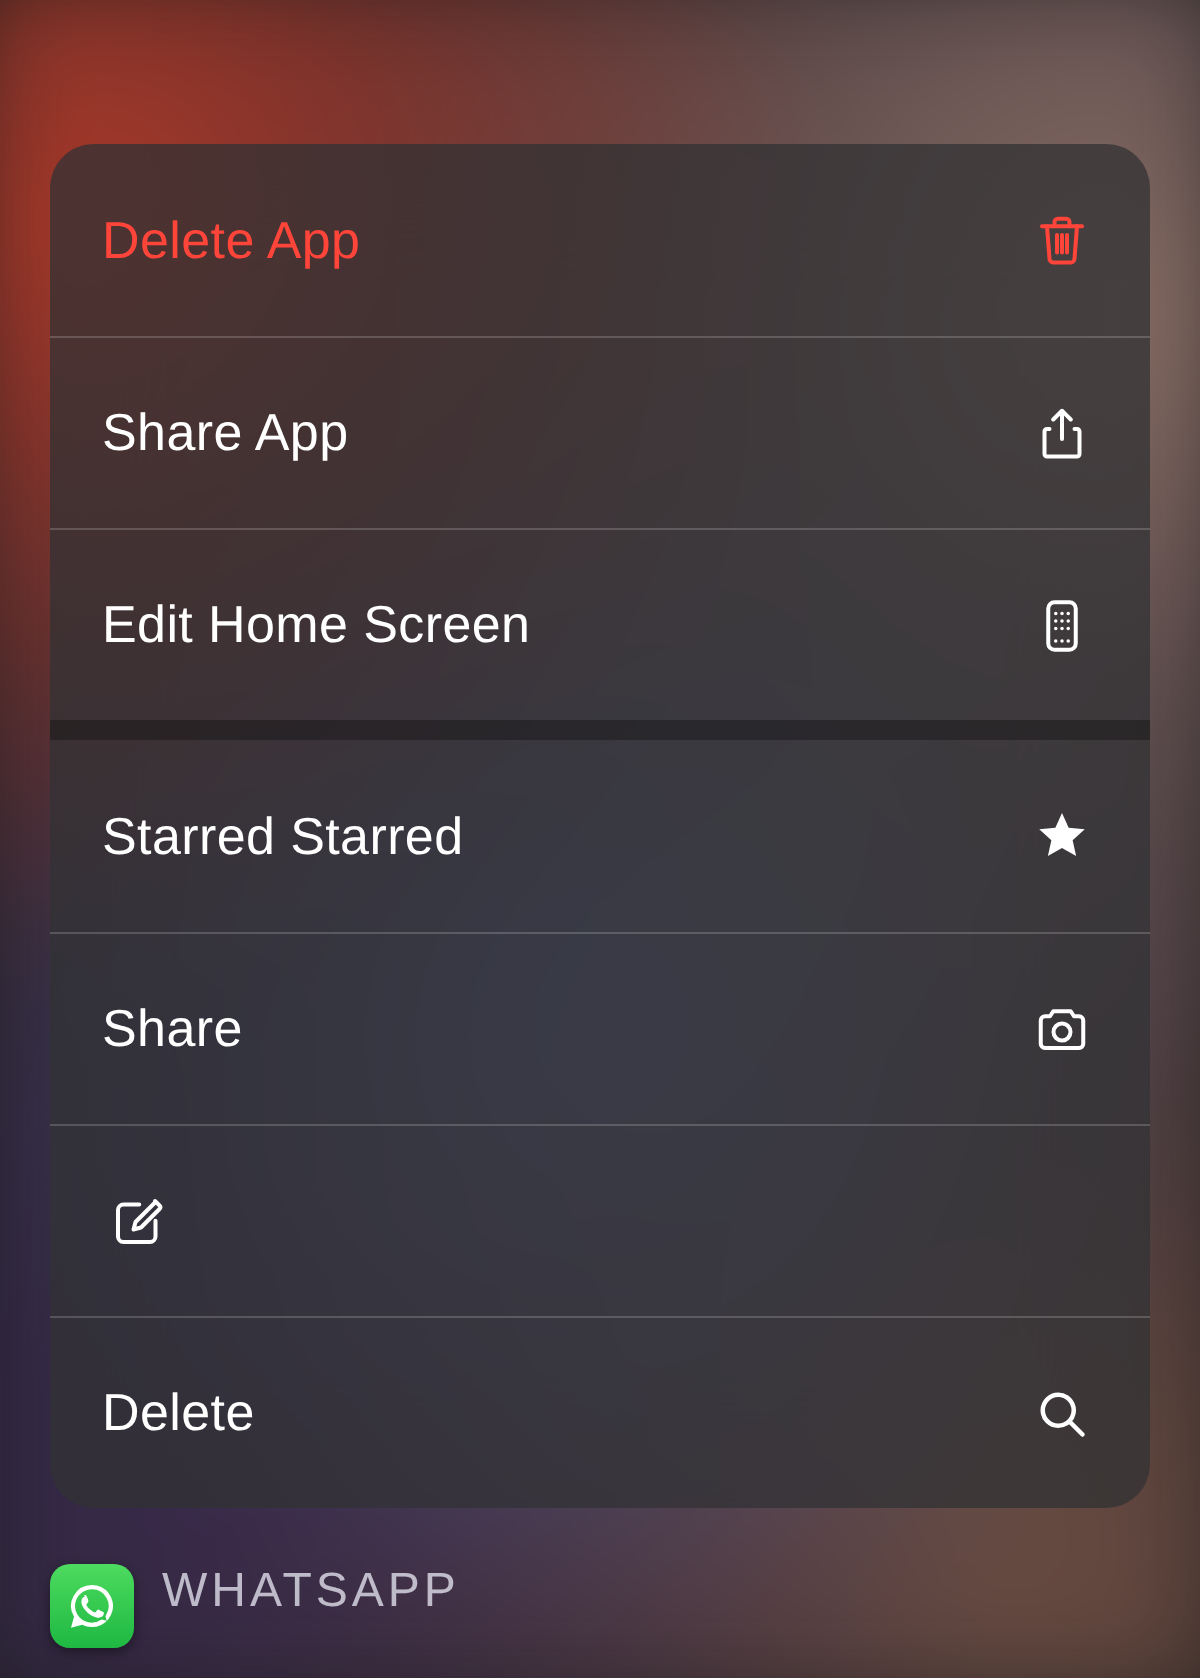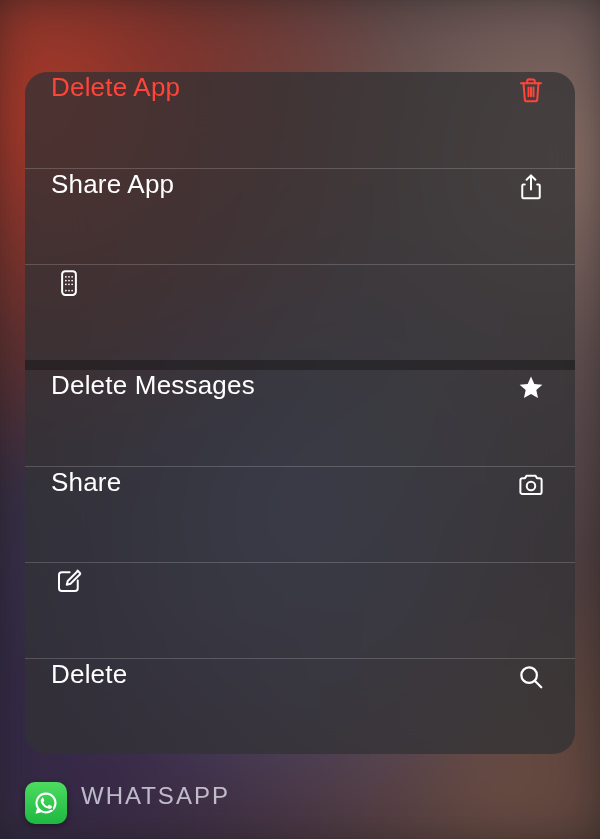--- a/index.html
+++ b/index.html
@@ -39,21 +39,21 @@
       overflow: hidden;
     }
     .menu-group .menu-item + .menu-item {
       border-top: 0.5px solid rgba(255,255,255,0.18);
     }
     .menu-group + .menu-group {
       border-top: 10px solid rgba(10,10,10,0.35);
     }
     .menu-item {
       display: flex;
-      align-items: flex-start;
+      align-items: center;
       justify-content: space-between;
       padding: 0 26px;
       height: 96px;
       cursor: pointer;
     }
     .menu-item .label {
       font-size: 26px;
       font-weight: 400;
       color: #ffffff;
       letter-spacing: 0.2px;
@@ -135,20 +135,21 @@
       <span class="icon">
         <svg viewBox="0 0 24 24" fill="none" stroke="#ffffff" stroke-width="1.6" stroke-linecap="round" stroke-linejoin="round">
           <path d="M12 3v11"></path>
           <path d="M8.5 6.2L12 2.7l3.5 3.5"></path>
           <path d="M7 10H6a1 1 0 0 0-1 1v9a1 1 0 0 0 1 1h12a1 1 0 0 0 1-1v-9a1 1 0 0 0-1-1h-1"></path>
         </svg>
       </span>
     </div>
 
     <div class="menu-item">
+      <span class="label">Edit Home Screen</span>
       <span class="icon">
         <svg viewBox="0 0 24 24" fill="none" stroke="#ffffff" stroke-width="1.6" stroke-linecap="round" stroke-linejoin="round">
           <rect x="6.5" y="2.5" width="11" height="19" rx="2.5"></rect>
           <circle cx="9.5" cy="7" r="0.7" fill="#ffffff" stroke="none"></circle>
           <circle cx="12" cy="7" r="0.7" fill="#ffffff" stroke="none"></circle>
           <circle cx="14.5" cy="7" r="0.7" fill="#ffffff" stroke="none"></circle>
           <circle cx="9.5" cy="10" r="0.7" fill="#ffffff" stroke="none"></circle>
           <circle cx="12" cy="10" r="0.7" fill="#ffffff" stroke="none"></circle>
           <circle cx="14.5" cy="10" r="0.7" fill="#ffffff" stroke="none"></circle>
           <circle cx="9.5" cy="13" r="0.7" fill="#ffffff" stroke="none"></circle>
@@ -158,21 +159,21 @@
           <circle cx="12" cy="18" r="0.7" fill="#ffffff" stroke="none"></circle>
           <circle cx="14.5" cy="18" r="0.7" fill="#ffffff" stroke="none"></circle>
         </svg>
       </span>
     </div>
   </div>
 
   <div class="menu-group">
 
     <div class="menu-item">
-      <span class="label">Delete Messages</span>
+      <span class="label">Starred Starred</span>
       <span class="icon star-fill">
         <svg viewBox="0 0 24 24">
           <path d="M12 2.8l2.65 5.9 6.45.6-4.85 4.35 1.4 6.35L12 16.8 6.35 20l1.4-6.35L2.9 9.3l6.45-.6L12 2.8z"></path>
         </svg>
       </span>
     </div>
 
     <div class="menu-item">
       <span class="label">Share</span>
       <span class="icon">

